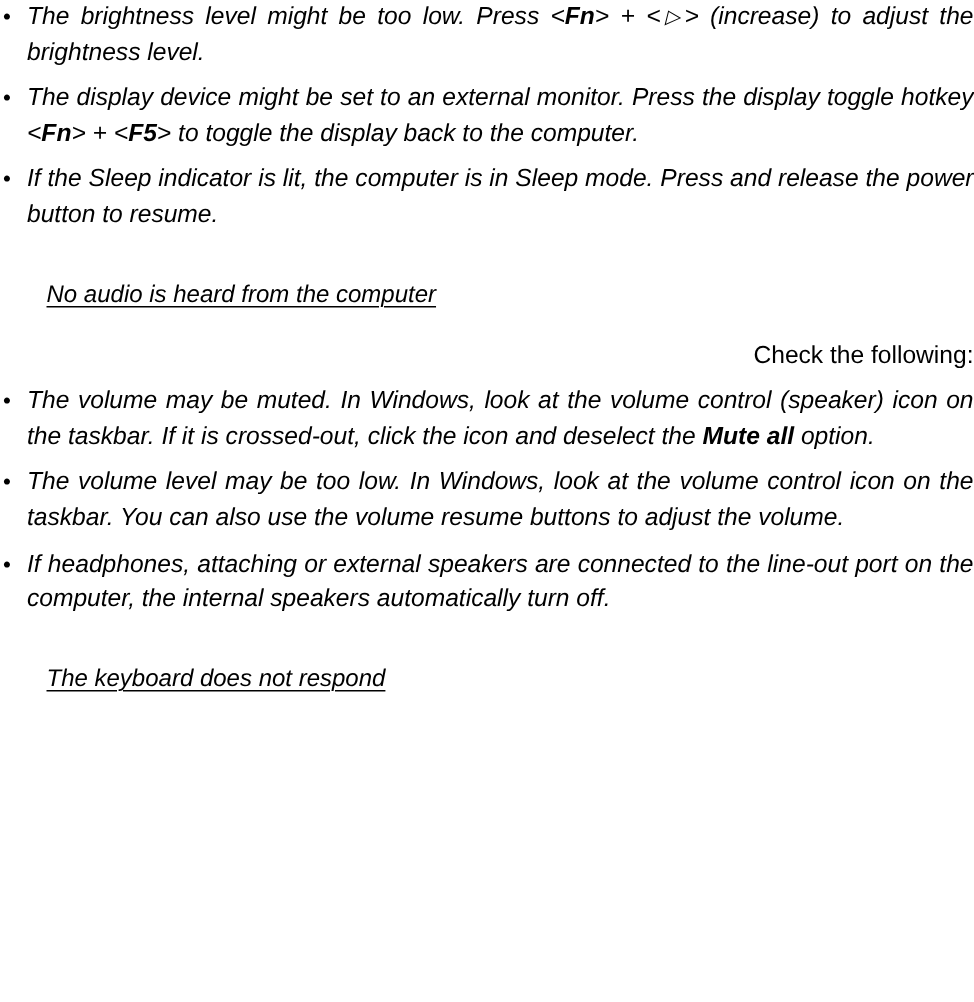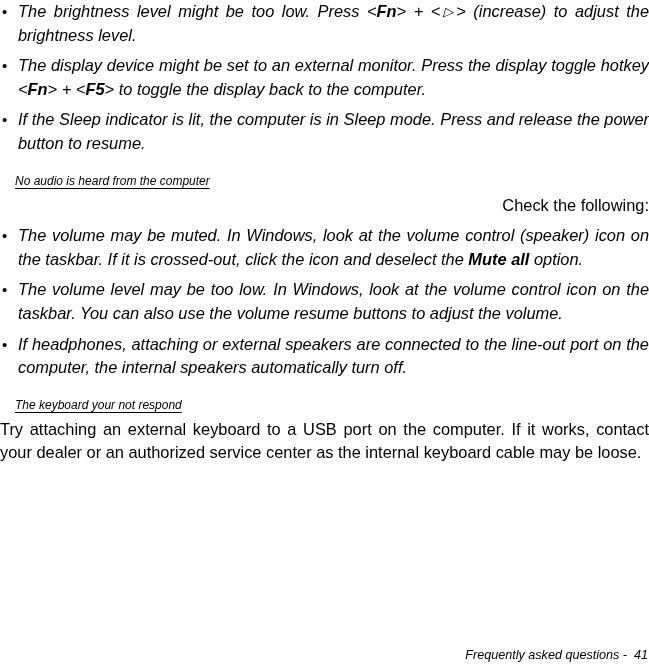--- a/index.html
+++ b/index.html
@@ -59,23 +59,23 @@
     line-height: 23.6px;
   }
   .bullet-item .txt {
     display: block;
     font-style: italic;
   }
   
 
   
   .section-heading {
-    margin: 0;
+    margin: 16px;
     padding-left: 15px;
-    font-size: 12px;
+    font-size: 16px;
     line-height: 22px;
     font-style: italic;
     font-weight: normal;
     text-align: left;
   }
   .section-heading .underlined {
     text-decoration: underline;
     text-underline-offset: 3px;
     text-decoration-thickness: 1px;
   }
@@ -163,23 +163,21 @@
       </li>
       <li class="bullet-item">
         <span class="dot">•</span>
         <span class="txt">If headphones, attaching or external speakers are connected to the line-out port on the computer, the internal speakers automatically turn off.</span>
       </li>
     </ul>
 
     <div class="sp-before-head"></div>
 
     <div class="section-heading">
-      <span class="underlined">The keyboard your not respond</span>
+      <span class="underlined">The keyboard does not respond</span>
     </div>
 
     <div class="sp-after-head"></div>
 
-    <p class="para">Try attaching an external keyboard to a USB port on the computer. If it works, contact your dealer or an authorized service center as the internal keyboard cable may be loose.</p>
 
   </div>
 
-  <div class="footer">Frequently asked questions -  41</div>
 </div>
 
 </body></html>

